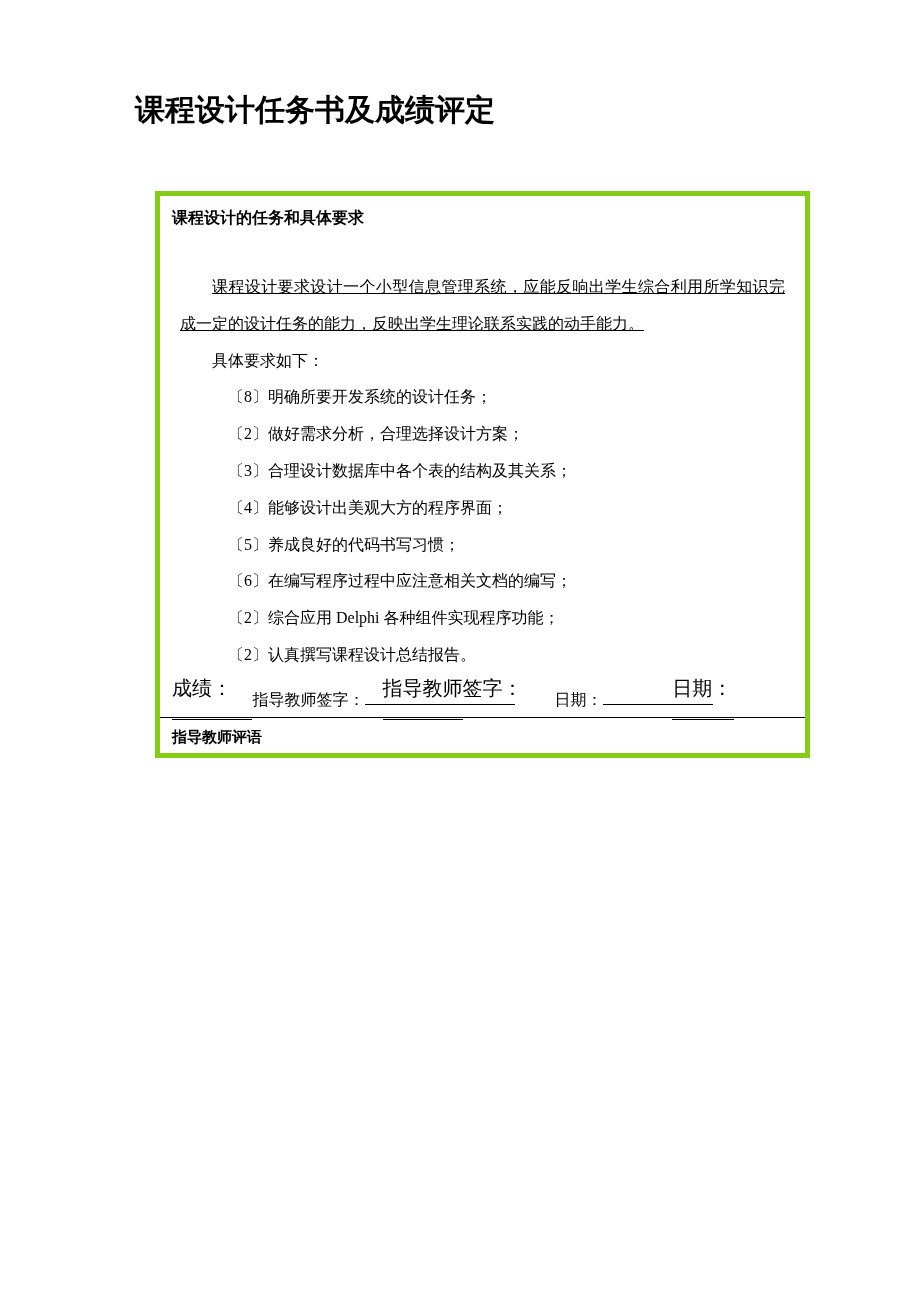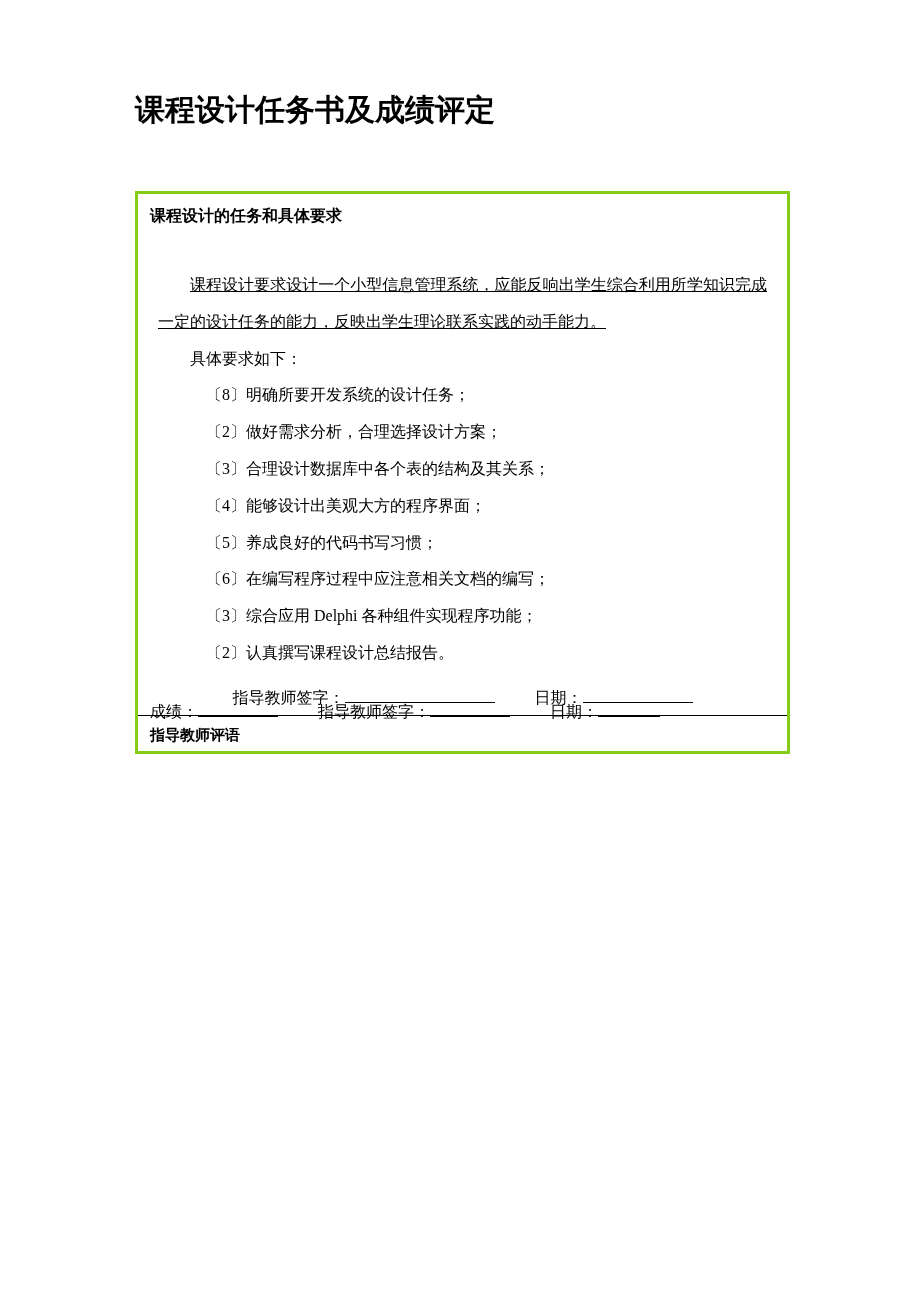--- a/index.html
+++ b/index.html
@@ -15,22 +15,23 @@
       padding: 90px 130px 100px 135px;
     }
     .title {
       font-size: 30px;
       font-weight: bold;
       margin-bottom: 60px;
       font-family: "SimSun", "宋体", serif;
     }
     .main-table {
       width: 100%;
-      border: 3px solid #84cc16;
+      border: 5px solid #84cc16;
       border-collapse: collapse;
+      margin-left: 20px;
     }
     .section {
       border: 1px solid #000;
       padding: 0;
     }
     .section-header {
       font-weight: bold;
       font-size: 16px;
       padding: 12px 12px 6px 12px;
     }
@@ -63,23 +64,23 @@
     .comment-header {
       font-weight: bold;
       font-size: 15px;
       padding: 10px 12px 6px 12px;
     }
     .comment-footer {
       position: absolute;
       bottom: 28px;
       left: 12px;
       right: 12px;
-      font-size: 16px;
+      font-size: 20px;
       display: flex;
-      gap: 40px;
+      gap: 72px;
     }
     .underline {
       display: inline-block;
       border-bottom: 1px solid #000;
       min-width: 10px;
     }
     .u-long { min-width: 150px; }
     .u-med { min-width: 110px; }
     .u-short { min-width: 80px; }
     .u-shorter { min-width: 62px; }
@@ -96,21 +97,21 @@
       <div class="section-header">课程设计的任务和具体要求</div>
       <div class="section-body">
         <p class="intro-para">课程设计要求设计一个小型信息管理系统，应能反响出学生综合利用所学知识完成一定的设计任务的能力，反映出学生理论联系实践的动手能力。</p>
         <p class="sub-heading">具体要求如下：</p>
         <p class="list-item">〔8〕明确所要开发系统的设计任务；</p>
         <p class="list-item">〔2〕做好需求分析，合理选择设计方案；</p>
         <p class="list-item">〔3〕合理设计数据库中各个表的结构及其关系；</p>
         <p class="list-item">〔4〕能够设计出美观大方的程序界面；</p>
         <p class="list-item">〔5〕养成良好的代码书写习惯；</p>
         <p class="list-item">〔6〕在编写程序过程中应注意相关文档的编写；</p>
-        <p class="list-item">〔3〕综合应用 Delphi 各种组件实现程序功能；</p>
+        <p class="list-item">〔2〕综合应用 Delphi 各种组件实现程序功能；</p>
         <p class="list-item">〔2〕认真撰写课程设计总结报告。</p>
       </div>
       <div class="sign-line">
         <span>指导教师签字：</span><span class="underline u-long"></span>
         &nbsp;&nbsp;&nbsp;&nbsp;&nbsp;&nbsp;&nbsp;&nbsp;
         <span>日期：</span><span class="underline u-med"></span>
       </div>
     </td>
   </tr>
   <tr>

